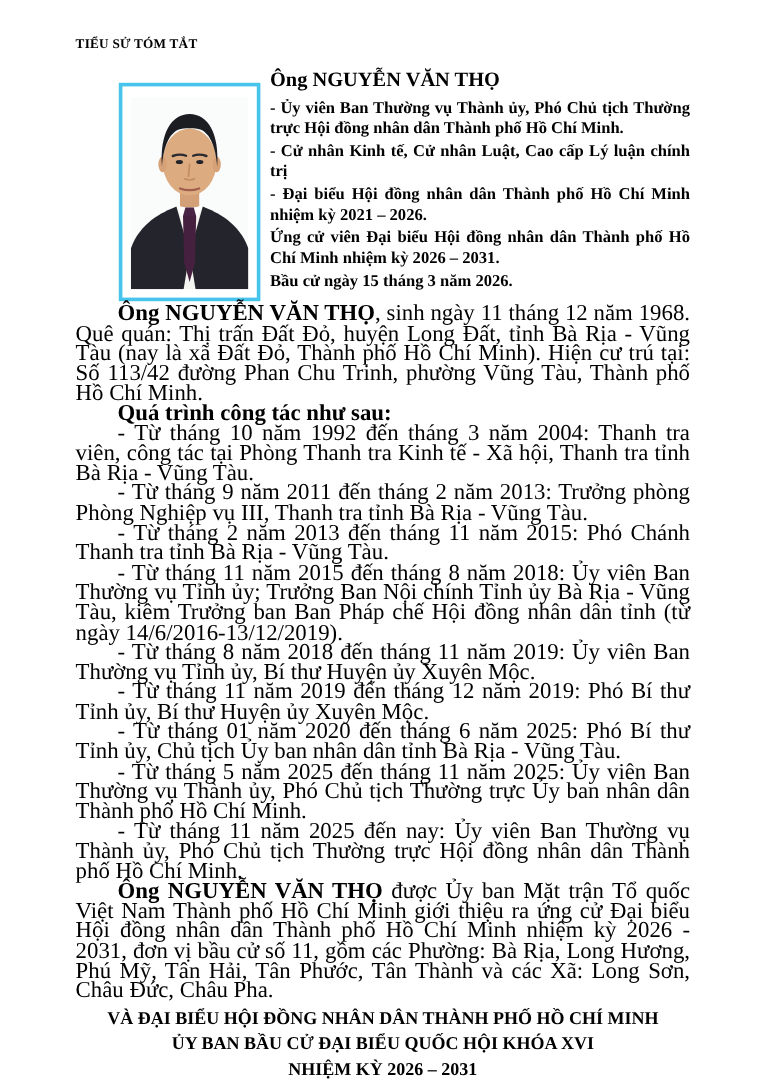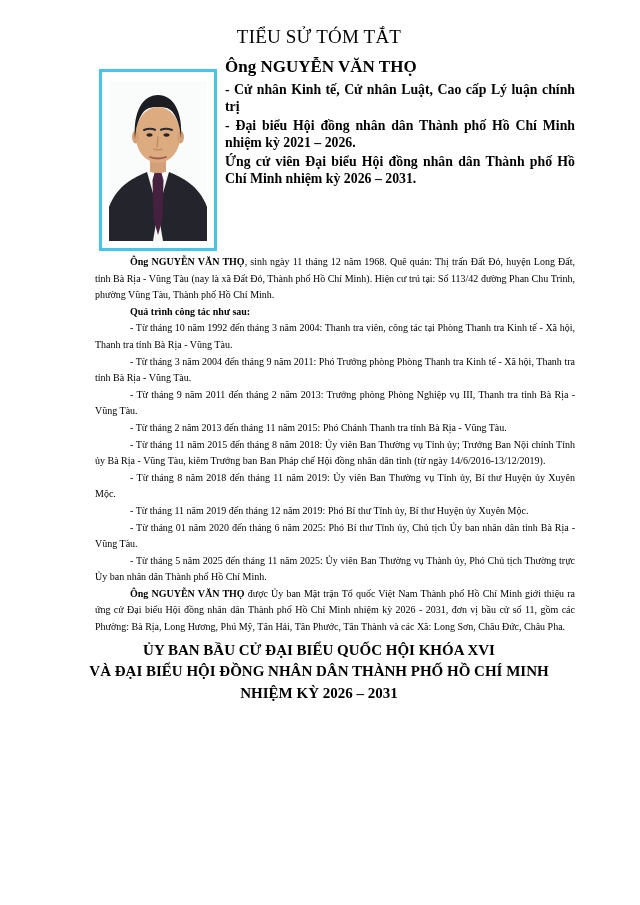--- a/index.html
+++ b/index.html
@@ -9,23 +9,23 @@
     width: 640px;
     height: 905px;
     margin: 0 auto;
     background: #ffffff;
     color: #000000;
     font-family: "Liberation Serif", "DejaVu Serif", serif;
     padding: 26px 65px 0 63px;
     overflow: hidden;
   }
   .doc-title {
-    text-align: center;
-    font-weight: normal;
-    font-size: 19px;
+    text-align: left;
+    font-weight: bold;
+    font-size: 11px;
     line-height: 22px;
     letter-spacing: 0.2px;
   }
   .header-row {
     display: flex;
     align-items: flex-start;
     margin-top: 7px;
   }
   .photo-frame {
     flex: none;
@@ -52,25 +52,24 @@
   }
   .intro-line {
     font-weight: bold;
     font-size: 13.8px;
     line-height: 17px;
     text-align: justify;
     margin-bottom: 2px;
   }
   .body-block { margin-top: 3px; }
   .para {
-    font-size: 10px;
+    font-size: 19px;
     line-height: 16.6px;
     text-align: justify;
     text-indent: 35px;
-    margin-left: 32px;
   }
   .para .lead { font-weight: bold; }
   .footer-block {
     margin-top: 4px;
     text-align: center;
     font-weight: bold;
     font-size: 15px;
     line-height: 21.5px;
   }
 </style>
@@ -111,40 +110,42 @@
 
         <polygon points="38,90 49,93 43,101" fill="#ffffff"></polygon>
         <polygon points="60,90 49,93 55,101" fill="#ffffff"></polygon>
 
         <polygon points="45.5,92 52.5,92 54.5,99 49,102 43.5,99" fill="#4a2444"></polygon>
         <polygon points="43.5,99 54.5,99 53.5,138 49,154 44.5,138" fill="#46203f"></polygon>
       </svg>
     </div>
     <div class="header-col">
       <div class="name-heading">Ông NGUYỄN VĂN THỌ</div>
+      <div class="intro-line">- Ủy viên Ban Thường vụ Thành ủy, Phó Chủ tịch Thường trực Hội đồng nhân dân Thành phố Hồ Chí Minh.</div>
       <div class="intro-line">- Cử nhân Kinh tế, Cử nhân Luật, Cao cấp Lý luận chính trị</div>
       <div class="intro-line">- Đại biểu Hội đồng nhân dân Thành phố Hồ Chí Minh nhiệm kỳ 2021 – 2026.</div>
       <div class="intro-line">Ứng cử viên Đại biểu Hội đồng nhân dân Thành phố Hồ Chí Minh nhiệm kỳ 2026 – 2031.</div>
+      <div class="intro-line">Bầu cử ngày 15 tháng 3 năm 2026.</div>
     </div>
   </div>
 
   <div class="body-block">
     <p class="para"><span class="lead">Ông NGUYỄN VĂN THỌ</span><span>, sinh ngày 11 tháng 12 năm 1968. Quê quán: Thị trấn Đất Đỏ, huyện Long Đất, tỉnh Bà Rịa - Vũng Tàu (nay là xã Đất Đỏ, Thành phố Hồ Chí Minh). Hiện cư trú tại: Số 113/42 đường Phan Chu Trinh, phường Vũng Tàu, Thành phố Hồ Chí Minh.</span></p>
     <p class="para"><span class="lead">Quá trình công tác như sau:</span><span></span></p>
     <p class="para"><span class="lead"></span><span>- Từ tháng 10 năm 1992 đến tháng 3 năm 2004: Thanh tra viên, công tác tại Phòng Thanh tra Kinh tế - Xã hội, Thanh tra tỉnh Bà Rịa - Vũng Tàu.</span></p>
-    <p class="para"><span class="lead"></span><span>- Từ tháng 3 năm 2004 đến tháng 9 năm 2011: Phó Trưởng phòng Phòng Thanh tra Kinh tế - Xã hội, Thanh tra tỉnh Bà Rịa - Vũng Tàu.</span></p>
     <p class="para"><span class="lead"></span><span>- Từ tháng 9 năm 2011 đến tháng 2 năm 2013: Trưởng phòng Phòng Nghiệp vụ III, Thanh tra tỉnh Bà Rịa - Vũng Tàu.</span></p>
     <p class="para"><span class="lead"></span><span>- Từ tháng 2 năm 2013 đến tháng 11 năm 2015: Phó Chánh Thanh tra tỉnh Bà Rịa - Vũng Tàu.</span></p>
     <p class="para"><span class="lead"></span><span>- Từ tháng 11 năm 2015 đến tháng 8 năm 2018: Ủy viên Ban Thường vụ Tỉnh ủy; Trưởng Ban Nội chính Tỉnh ủy Bà Rịa - Vũng Tàu, kiêm Trưởng ban Ban Pháp chế Hội đồng nhân dân tỉnh (từ ngày 14/6/2016-13/12/2019).</span></p>
     <p class="para"><span class="lead"></span><span>- Từ tháng 8 năm 2018 đến tháng 11 năm 2019: Ủy viên Ban Thường vụ Tỉnh ủy, Bí thư Huyện ủy Xuyên Mộc.</span></p>
     <p class="para"><span class="lead"></span><span>- Từ tháng 11 năm 2019 đến tháng 12 năm 2019: Phó Bí thư Tỉnh ủy, Bí thư Huyện ủy Xuyên Mộc.</span></p>
     <p class="para"><span class="lead"></span><span>- Từ tháng 01 năm 2020 đến tháng 6 năm 2025: Phó Bí thư Tỉnh ủy, Chủ tịch Ủy ban nhân dân tỉnh Bà Rịa - Vũng Tàu.</span></p>
     <p class="para"><span class="lead"></span><span>- Từ tháng 5 năm 2025 đến tháng 11 năm 2025: Ủy viên Ban Thường vụ Thành ủy, Phó Chủ tịch Thường trực Ủy ban nhân dân Thành phố Hồ Chí Minh.</span></p>
+    <p class="para"><span class="lead"></span><span>- Từ tháng 11 năm 2025 đến nay: Ủy viên Ban Thường vụ Thành ủy, Phó Chủ tịch Thường trực Hội đồng nhân dân Thành phố Hồ Chí Minh.</span></p>
     <p class="para"><span class="lead">Ông NGUYỄN VĂN THỌ</span><span> được Ủy ban Mặt trận Tổ quốc Việt Nam Thành phố Hồ Chí Minh giới thiệu ra ứng cử Đại biểu Hội đồng nhân dân Thành phố Hồ Chí Minh nhiệm kỳ 2026 - 2031, đơn vị bầu cử số 11, gồm các Phường: Bà Rịa, Long Hương, Phú Mỹ, Tân Hải, Tân Phước, Tân Thành và các Xã: Long Sơn, Châu Đức, Châu Pha.</span></p>
   </div>
 
   <div class="footer-block">
+    <div>VÀ ĐẠI BIỂU HỘI ĐỒNG NHÂN DÂN THÀNH PHỐ HỒ CHÍ MINH</div>
     <div>ỦY BAN BẦU CỬ ĐẠI BIỂU QUỐC HỘI KHÓA XVI</div>
-    <div>VÀ ĐẠI BIỂU HỘI ĐỒNG NHÂN DÂN THÀNH PHỐ HỒ CHÍ MINH</div>
     <div>NHIỆM KỲ 2026 – 2031</div>
   </div>
 
 </div>
 
 </body></html>

